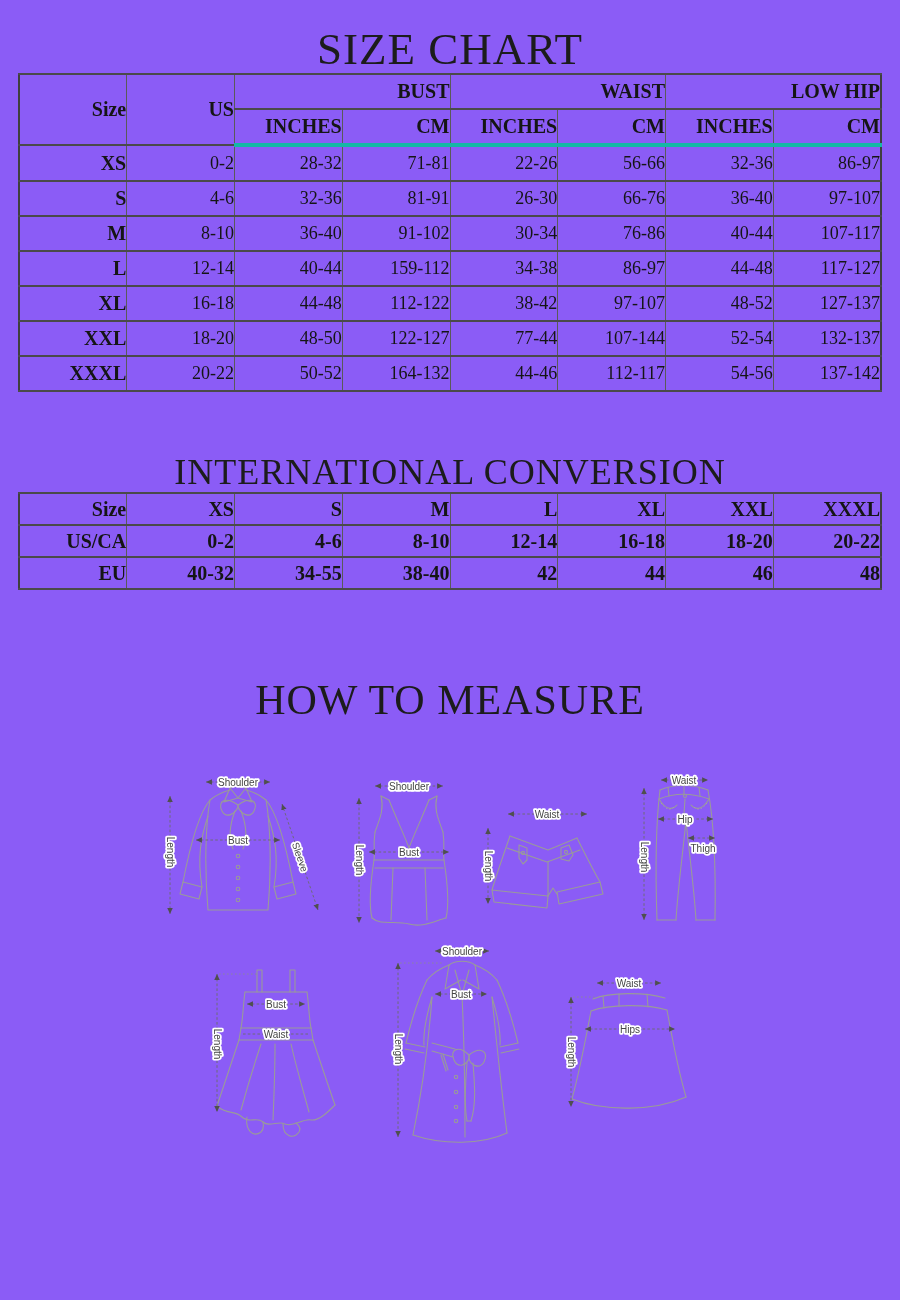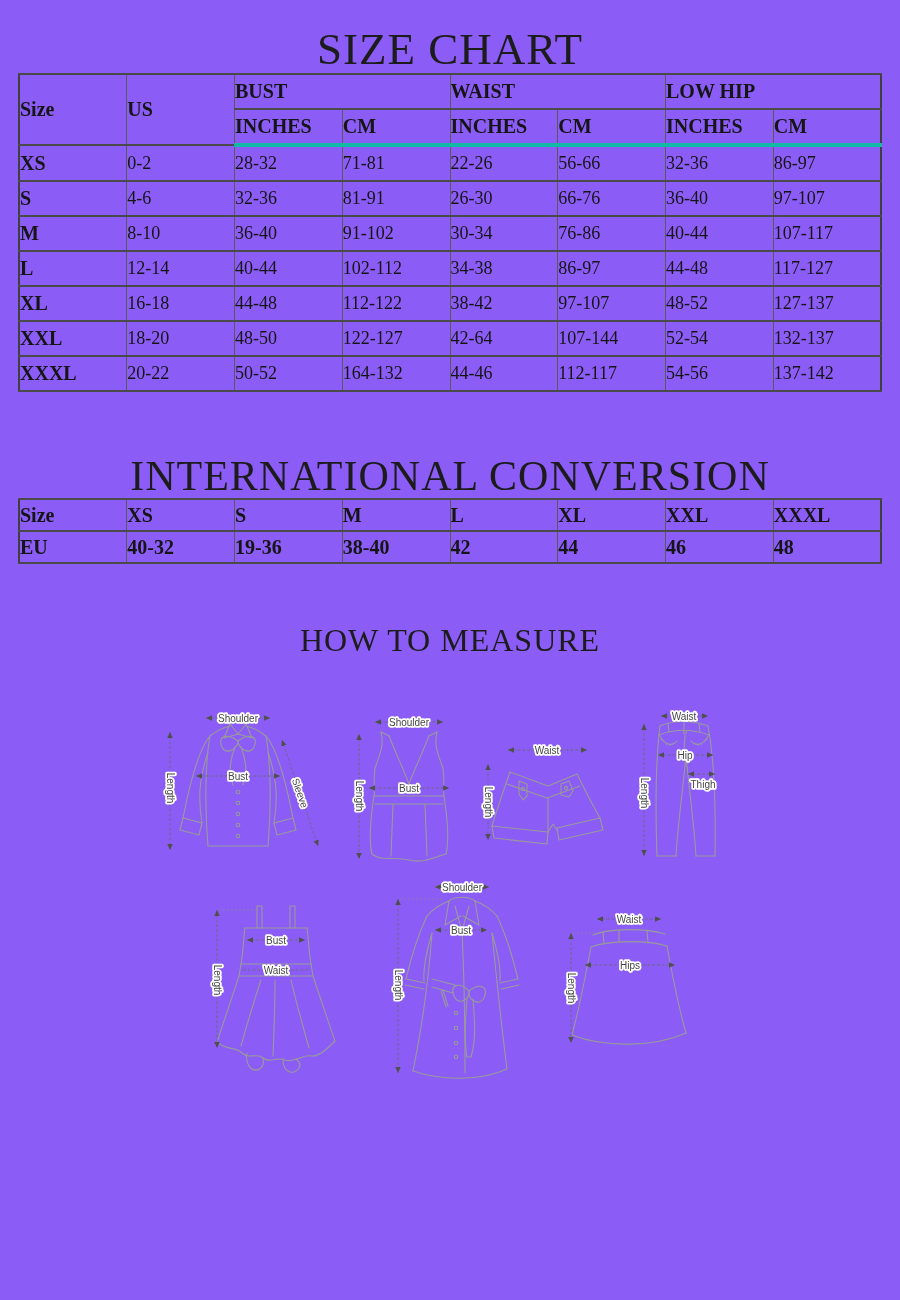--- a/index.html
+++ b/index.html
@@ -6,26 +6,26 @@
   .page {
     position:relative; width:900px; height:1300px; margin:0 auto;
     background:#8b5cf6; color:#1b1b1b; overflow:hidden;
     font-family:"Liberation Serif", serif;
   }
   .title {
     text-align:center; font-weight:400; color:#1c1c1c;
     line-height:1.05; letter-spacing:1px; font-family:"Liberation Serif", serif;
   }
   .t1 { font-size:45px; margin:26px 0 0; }
-  .t2 { font-size:42px; margin:62px 0 0;font-family:Liberation Serif, serif; }
-  .t3 { font-size:32px; margin:60px 0 0; }
+  .t2 { font-size:36px; margin:62px 0 0;font-family:Liberation Serif, serif; }
+  .t3 { font-size:42px; margin:88px 0 0; }
 
   table.tbl {
     border-collapse:collapse; table-layout:fixed;
-    width:864px; margin:0 auto; text-align:left;
+    width:864px; margin:0 auto; text-align:right;
     border:2px solid #3f3f3f; color:#151515;
   }
   .tbl th, .tbl td {
     border-left:1px solid #5a5a5a; border-right:1px solid #5a5a5a;
     border-top:2px solid #4a4a4a; border-bottom:2px solid #4a4a4a;
     padding:0; overflow:hidden; white-space:nowrap;
   }
   .size-table { margin-top:42px; }
   .size-table thead th { height:33px; font-size:20px; font-weight:bold; }
   .size-table thead tr:last-child th { border-bottom:4px solid #14b8a6; }
@@ -114,42 +114,42 @@
           <td>91-102</td>
           <td>30-34</td>
           <td>76-86</td>
           <td>40-44</td>
           <td>107-117</td>
         </tr>
         <tr>
           <td>L</td>
           <td>12-14</td>
           <td>40-44</td>
-          <td>102-112</td>
+          <td>159-112</td>
           <td>34-38</td>
           <td>86-97</td>
           <td>44-48</td>
           <td>117-127</td>
         </tr>
         <tr>
           <td>XL</td>
           <td>16-18</td>
           <td>44-48</td>
           <td>112-122</td>
           <td>38-42</td>
           <td>97-107</td>
           <td>48-52</td>
           <td>127-137</td>
         </tr>
         <tr>
           <td>XXL</td>
           <td>18-20</td>
           <td>48-50</td>
           <td>122-127</td>
-          <td>42-64</td>
+          <td>77-44</td>
           <td>107-144</td>
           <td>52-54</td>
           <td>132-137</td>
         </tr>
         <tr>
           <td>XXXL</td>
           <td>20-22</td>
           <td>50-52</td>
           <td>164-132</td>
           <td>44-46</td>
@@ -170,23 +170,33 @@
         <th>S</th>
         <th>M</th>
         <th>L</th>
         <th>XL</th>
         <th>XXL</th>
         <th>XXXL</th>
       </tr>
     </thead>
     <tbody>
         <tr>
+          <td>US/CA</td>
+          <td>0-2</td>
+          <td>4-6</td>
+          <td>8-10</td>
+          <td>12-14</td>
+          <td>16-18</td>
+          <td>18-20</td>
+          <td>20-22</td>
+        </tr>
+        <tr>
           <td>EU</td>
           <td>40-32</td>
-          <td>19-36</td>
+          <td>34-55</td>
           <td>38-40</td>
           <td>42</td>
           <td>44</td>
           <td>46</td>
           <td>48</td>
         </tr>
       </tbody>
   </table>
 
   <h2 class="title t3">HOW TO MEASURE</h2>

